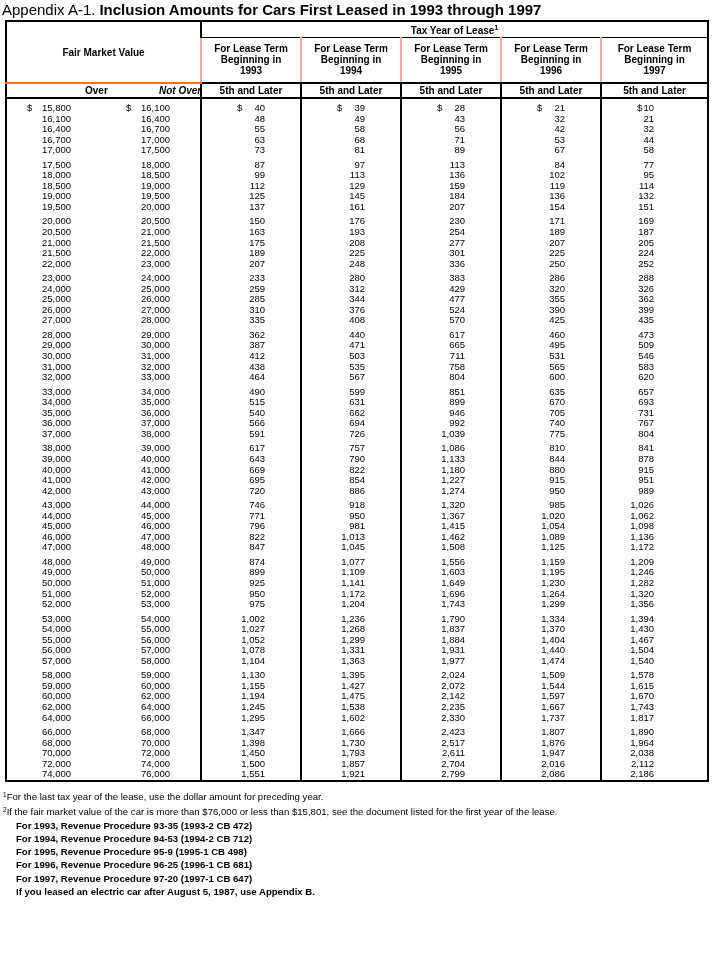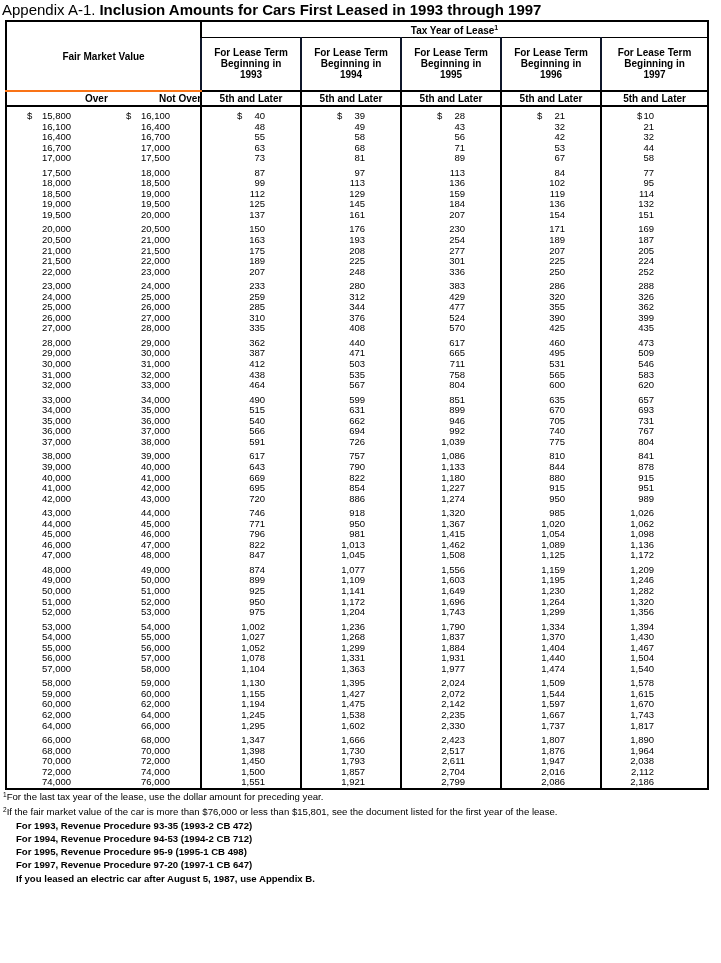--- a/index.html
+++ b/index.html
@@ -14,25 +14,25 @@
   table.incl {
     position:absolute; left:5px; top:20px; width:702px;
     border-collapse:collapse; table-layout:fixed;
     border:2px solid #000;
   }
   th, td { padding:0; }
   thead th { font-weight:bold; text-align:center; vertical-align:middle; font-size:10px; line-height:11px; }
   th.taxyear { height:16px; border-bottom:1px solid #000; border-left:2px solid #000; }
   th.taxyear sup { font-size:7px; vertical-align:4px; font-weight:bold; }
   th.fmv { border-bottom:2px solid #f97316; font-size:10px; }
-  tr.r2 th.yearhead { height:54px; border-bottom:2px solid #000; border-left:2px solid #0f172a; white-space:pre-line; }
+  tr.r2 th.yearhead { height:46px; border-bottom:2px solid #000; border-left:2px solid #fca5a5; white-space:pre-line; }
   tr.r3 th { height:15px; border-bottom:2px solid #000; }
   tr.r3 th.fifth { border-left:2px solid #000; }
   tr.r3 th.over { text-align:center; padding-left:78px; white-space:nowrap; }
-  tr.r3 th.notover { text-align:right; padding-left:58px; white-space:nowrap; }
+  tr.r3 th.notover { text-align:right; padding-left:58px; white-space:nowrap;font-style:italic; }
 
   tbody td { font-size:9.5px; line-height:10.55px; position:relative; }
   tbody tr.group-start td { padding-top:4px; }
   tbody td.c2, tbody td.c3, tbody td.c4, tbody td.c5, tbody td.c6 { border-left:2px solid #000; }
   td .v { display:block; text-align:right; }
   td.c0 .v { padding-right:30px; }
   td.c1 .v { padding-right:30px; }
   td.c2 .v, td.c3 .v, td.c4 .v, td.c5 .v { padding-right:35px; }
   td.c6 .v { padding-right:53px;text-align:right; }
   td .d { position:absolute; top:4px; }
@@ -1484,15 +1484,16 @@
       </tr>
     </tbody>
 </table>
 
 <div class="footnotes">
   <div><sup>1</sup><span>For the last tax year of the lease, use the dollar amount for preceding year.</span></div>
   <div><sup>2</sup><span>If the fair market value of the car is more than $76,000 or less than $15,801, see the document listed for the first year of the lease.</span></div>
   <div class="fn-indent">For 1993, Revenue Procedure 93-35 (1993-2 CB 472)</div>
   <div class="fn-indent">For 1994, Revenue Procedure 94-53 (1994-2 CB 712)</div>
   <div class="fn-indent">For 1995, Revenue Procedure 95-9 (1995-1 CB 498)</div>
+  <div class="fn-indent">For 1996, Revenue Procedure 96-25 (1996-1 CB 681)</div>
   <div class="fn-indent">For 1997, Revenue Procedure 97-20 (1997-1 CB 647)</div>
   <div class="fn-indent">If you leased an electric car after August 5, 1987, use Appendix B.</div>
 </div>
 
 </body></html>

